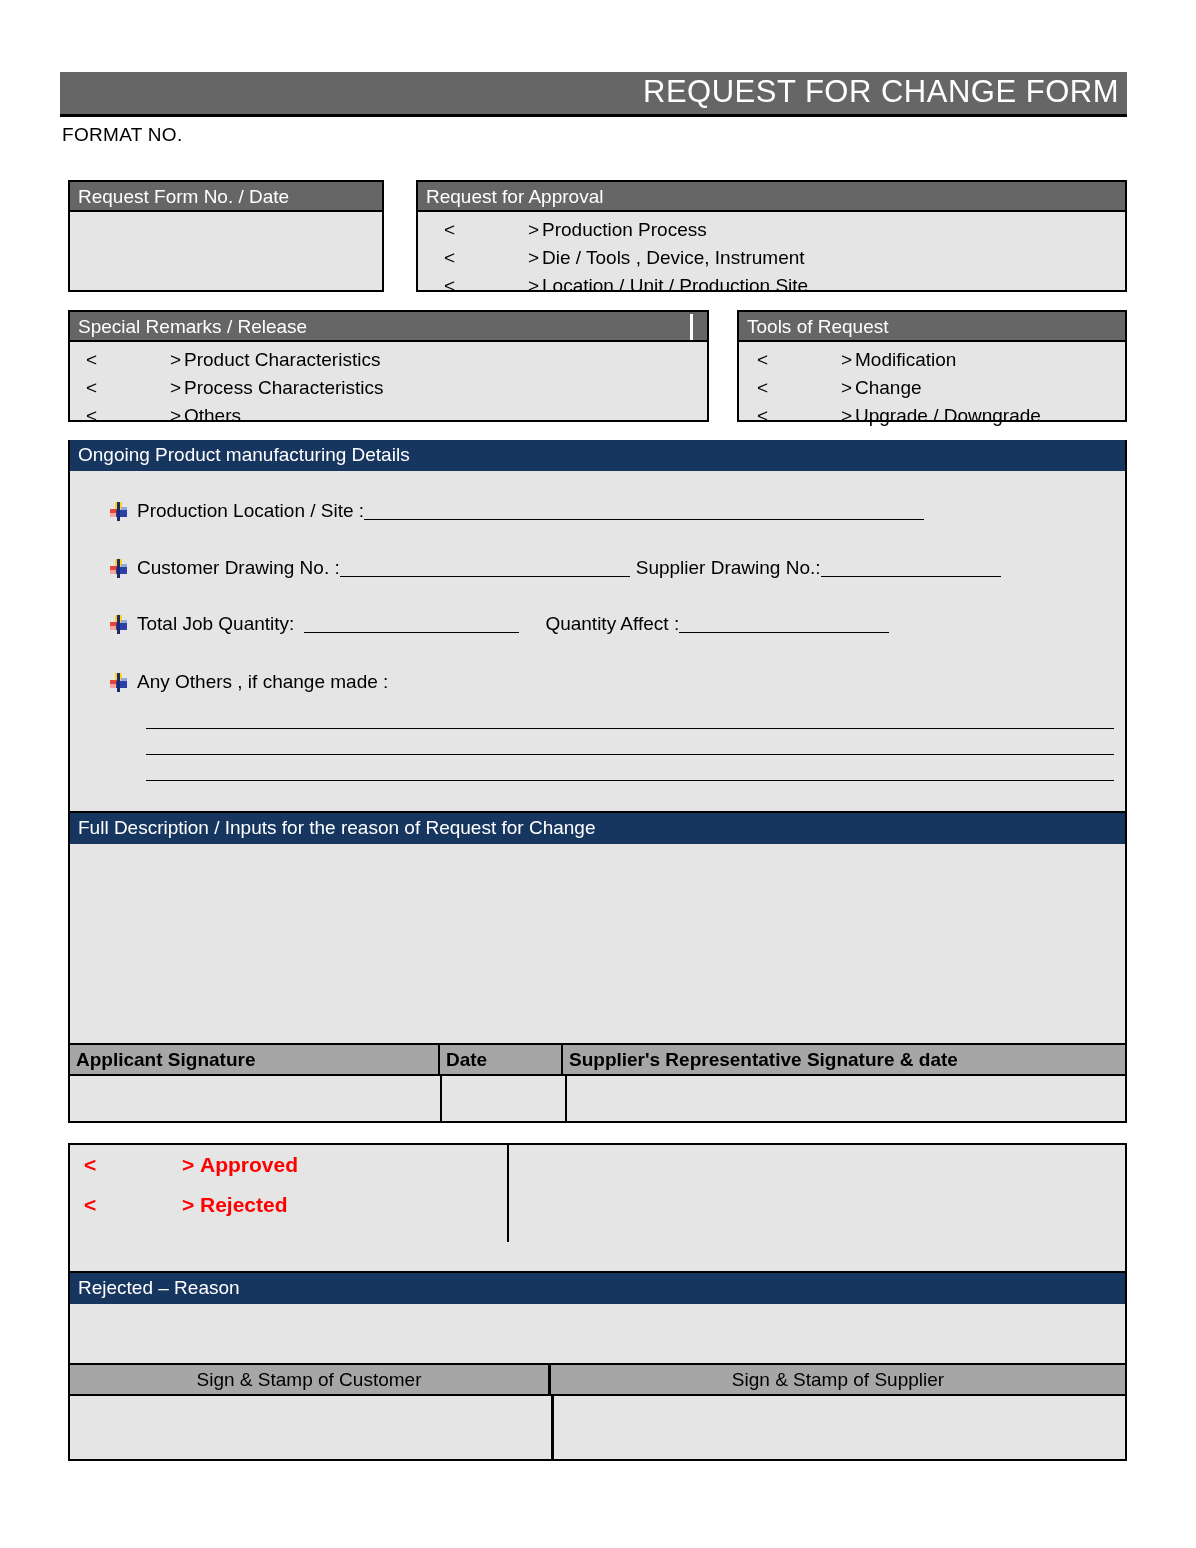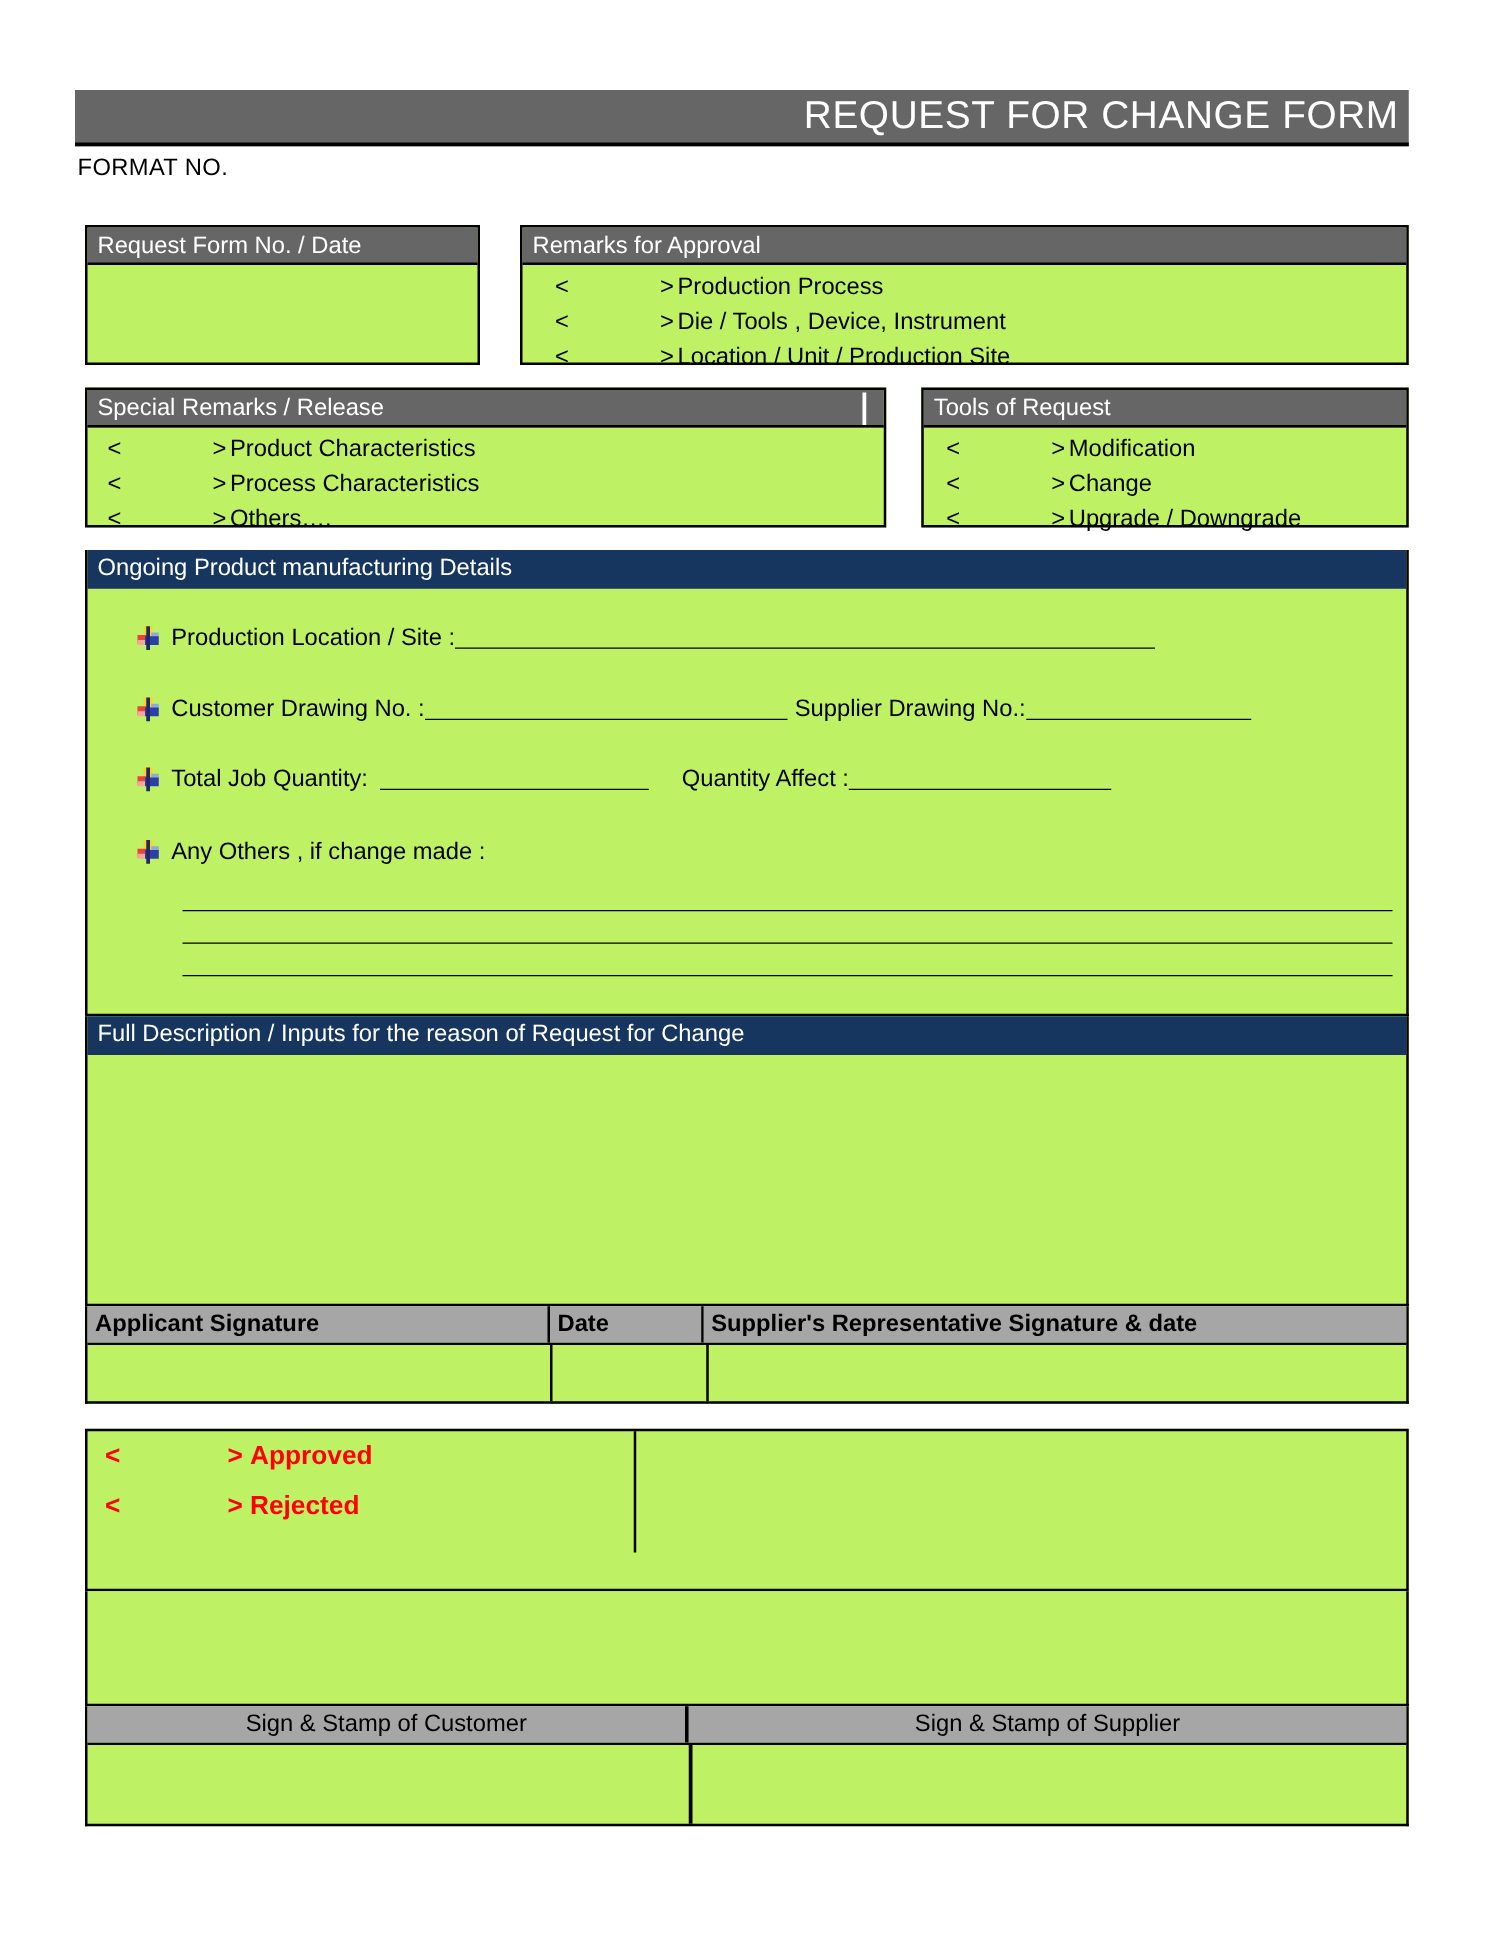--- a/index.html
+++ b/index.html
@@ -51,21 +51,21 @@
     top: 124px;
     font-size: 19px;
     letter-spacing: 0.3px;
   }
 
   
   .box {
     position: absolute;
     box-sizing: border-box;
     border: 2px solid #000000;
-    background: #bef264;
+    background: #e5e5e5;
   }
   .hdr-gray {
     background: #666666;
     color: #ffffff;
     font-size: 19px;
     padding: 2px 0 2px 8px;
     box-sizing: border-box;
     border-bottom: 2px solid #000000;
     line-height: 26px;
     height: 30px;
@@ -186,21 +186,21 @@
   </div>
 
   <div class="format-no">FORMAT NO.</div>
 
   <div class="box" style="left:68px; top:180px; width:316px; height:112px;">
     <div class="hdr-gray">Request Form No. / Date</div>
     <div style="height:78px;"></div>
   </div>
 
   <div class="box" style="left:416px; top:180px; width:711px; height:112px;">
-    <div class="hdr-gray">Remarks for Approval</div>
+    <div class="hdr-gray">Request for Approval</div>
     <div class="opt-list">
       <div class="opt-row">
         <span class="chk-l" style="left:16px;">&lt;</span>
         <span class="chk-r" style="left:100px;">&gt;</span>
         <span class="opt-label" style="left:114px;">Production Process</span>
       </div>
       <div class="opt-row">
         <span class="chk-l" style="left:16px;">&lt;</span>
         <span class="chk-r" style="left:100px;">&gt;</span>
         <span class="opt-label" style="left:114px;">Die / Tools , Device, Instrument</span>
@@ -320,20 +320,21 @@
           <span class="chk-l red-opt" style="left:14px;">&lt;</span>
           <span class="chk-r red-opt" style="left:112px;">&gt;</span>
           <span class="opt-label red-opt" style="left:130px;">Rejected</span>
         </div>
       </div>
       <div style="flex:1;"></div>
     </div>
   </div>
 
   <div class="box" style="left:68px; top:1273px; width:1059px; height:92px; border-top:none;">
+    <div class="hdr-navy" style="height:31px;">Rejected – Reason</div>
     <div style="height:57px;"></div>
   </div>
 
   <div class="box" style="left:68px; top:1365px; width:1059px; height:96px; border-top:none;">
     <div style="display:flex; height:29px; border-bottom:2px solid #000000;">
       <div class="hdr-lgray centered" style="width:481px; border-right:3px solid #000000; height:29px;">Sign &amp; Stamp of Customer</div>
       <div class="hdr-lgray centered" style="flex:1; height:29px;">Sign &amp; Stamp of Supplier</div>
     </div>
     <div style="display:flex; height:63px;">
       <div style="width:481px; border-right:3px solid #000000;"></div>

